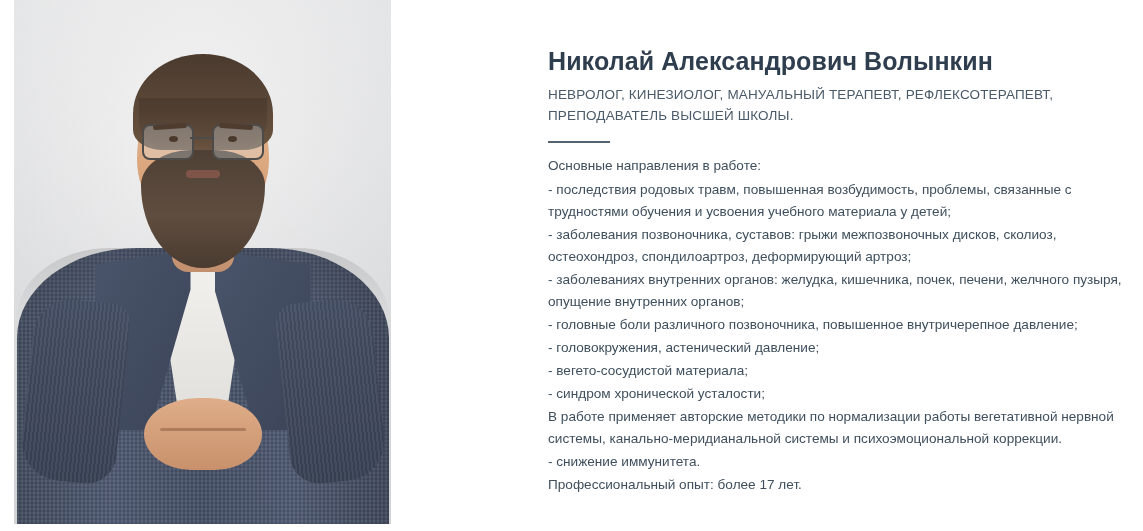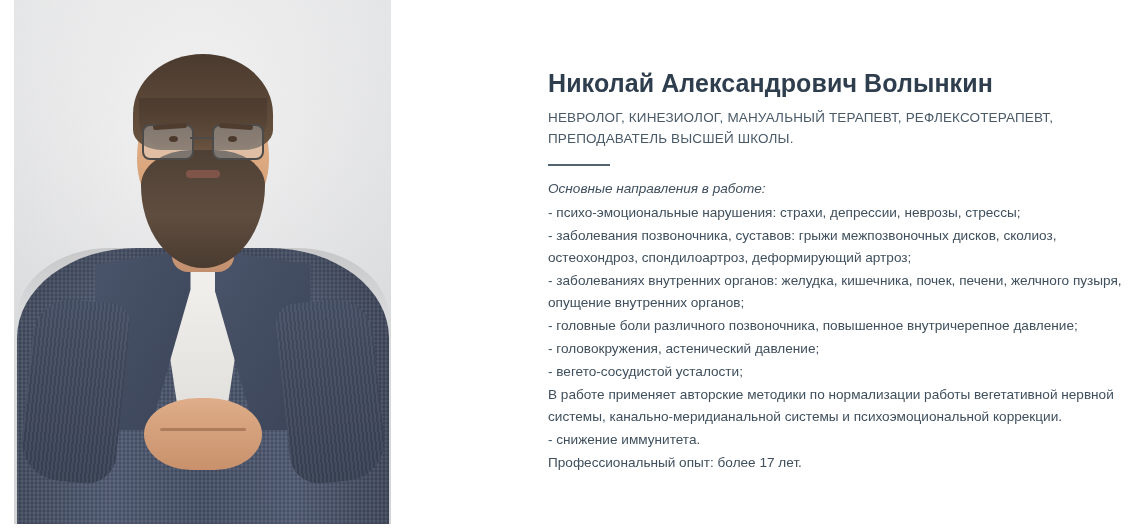--- a/index.html
+++ b/index.html
@@ -299,21 +299,20 @@
   .body-list {
     font-size: 13.6px;
     line-height: 1.62;
     color: #3f4f5d;
   }
   .body-list p {
     margin: 0 0 1px 0;
   }
   .body-list p.lead {
     margin-bottom: 2px;
-    font-style: italic;
   }
 </style>
 </head>
 <body>
 
 <div class="page">
 
   <div class="photo-col">
     <div class="photo-frame">
       <div class="backdrop"></div>
@@ -342,25 +341,26 @@
       </div>
     </div>
   </div>
 
   <div class="text-col">
     <h1 class="doctor-name">Николай Александрович Волынкин</h1>
     <div class="specialties">НЕВРОЛОГ, КИНЕЗИОЛОГ, МАНУАЛЬНЫЙ ТЕРАПЕВТ, РЕФЛЕКСОТЕРАПЕВТ, ПРЕПОДАВАТЕЛЬ ВЫСШЕЙ ШКОЛЫ.</div>
     <div class="divider"></div>
     <div class="body-list">
       <p class="lead">Основные направления в работе:</p>
-      <p>- психо-эмоциональные нарушения: страхи, депрессии, неврозы, стрессы;</p>
+      <p>- последствия родовых травм, повышенная возбудимость, проблемы, связанные с трудностями обучения и усвоения учебного материала у детей;</p>
       <p>- заболевания позвоночника, суставов: грыжи межпозвоночных дисков, сколиоз, остеохондроз, спондилоартроз, деформирующий артроз;</p>
       <p>- заболеваниях внутренних органов: желудка, кишечника, почек, печени, желчного пузыря, опущение внутренних органов;</p>
       <p>- головные боли различного позвоночника, повышенное внутричерепное давление;</p>
       <p>- головокружения, астенический давление;</p>
-      <p>- вегето-сосудистой усталости;</p>
+      <p>- вегето-сосудистой материала;</p>
+      <p>- синдром хронической усталости;</p>
       <p>В работе применяет авторские методики по нормализации работы вегетативной нервной системы, канально-меридианальной системы и психоэмоциональной коррекции.</p>
       <p>- снижение иммунитета.</p>
       <p>Профессиональный опыт: более 17 лет.</p>
     </div>
   </div>
 
 </div>
 
 </body></html>

